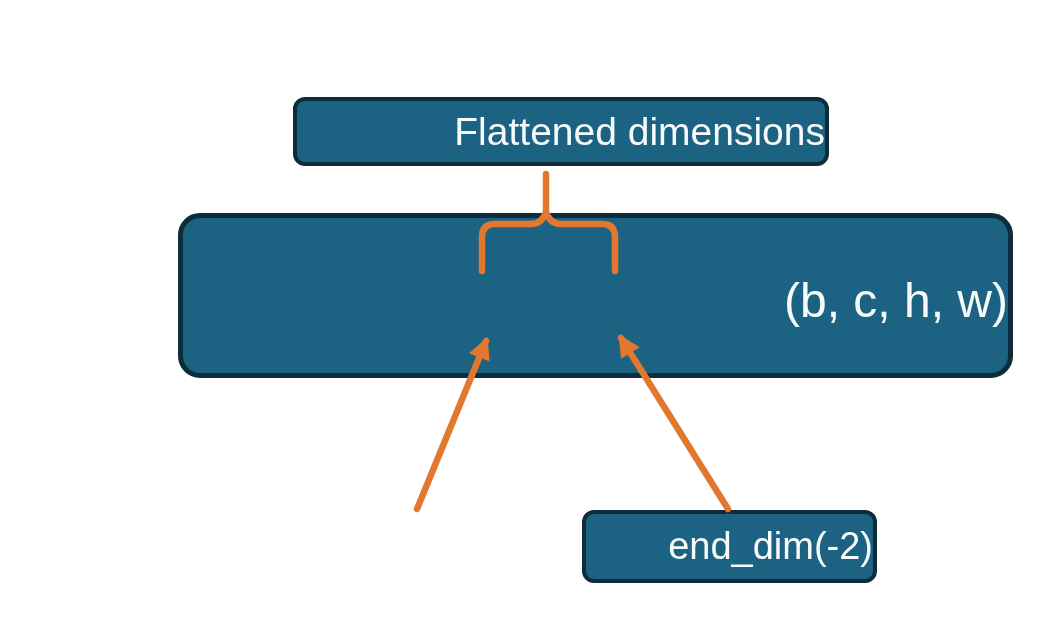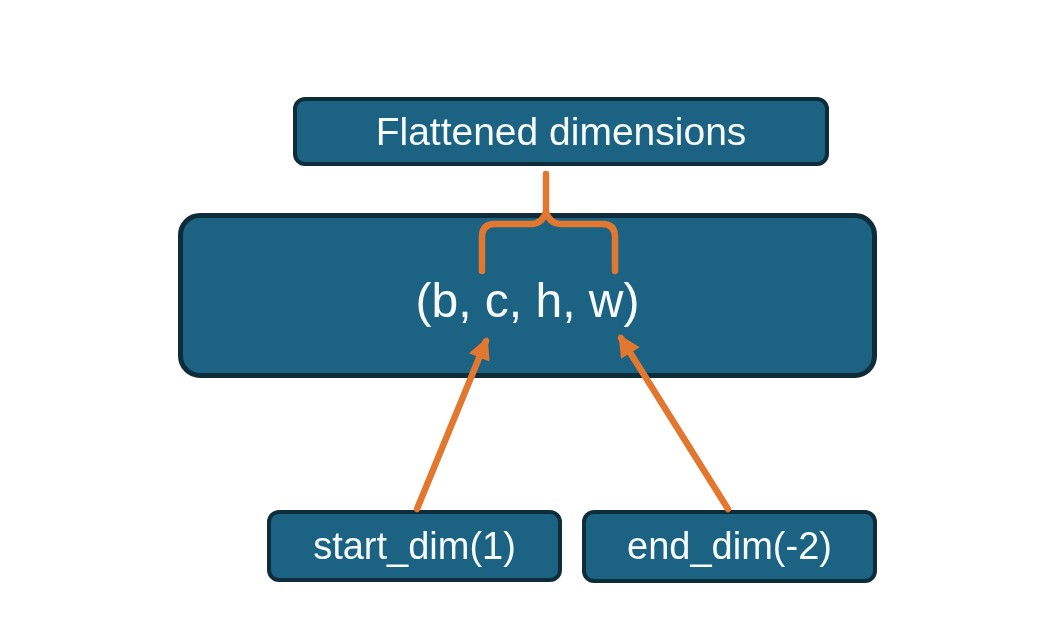--- a/index.html
+++ b/index.html
@@ -15,32 +15,32 @@
     font-family: "Liberation Sans", sans-serif;
     overflow: hidden;
   }
   .node {
     position: absolute;
     background: var(--node-fill, #1b6283);
     border: 4px solid var(--node-border, #0e2c3a);
     border-radius: 12px;
     display: flex;
     align-items: center;
-    justify-content: center;
+    justify-content: flex-end;
     color: var(--text, #f7fafb);
     box-sizing: border-box;
   }
   .title-box {
     left: 293px; top: 97px;
     width: 536px; height: 69px;
     font-size: 39px;
   }
   .tensor-box {
     left: 178px; top: 213px;
-    width: 699px; height: 165px;
+    width: 835px; height: 165px;
     border-width: 5px;
     border-radius: 22px;
     font-size: 48px;
   }
   .tensor-box span { transform: translateY(5px); }
   .start-box {
     left: 267px; top: 510px;
     width: 295px; height: 72px;
     font-size: 38px;
   }
@@ -73,23 +73,20 @@
 <div class="canvas">
 
   <div class="node title-box">
     <span>Flattened dimensions</span>
   </div>
 
   <div class="node tensor-box">
     <span>(b, c, h, w)</span>
   </div>
 
-  <div class="node start-box">
-    <span>start_dim(1)</span>
-  </div>
 
   <div class="node end-box">
     <span>end_dim(-2)</span>
   </div>
 
   <svg class="overlay" viewBox="0 0 1038 632" xmlns="http://www.w3.org/2000/svg">
     <defs>
       <marker id="arrow-head" viewBox="0 0 10 10" refX="8" refY="5" markerWidth="4.2" markerHeight="3.4" orient="auto-start-reverse">
         <path class="arrow-head" d="M 0 0 L 10 5 L 0 10 z"></path>
       </marker>

